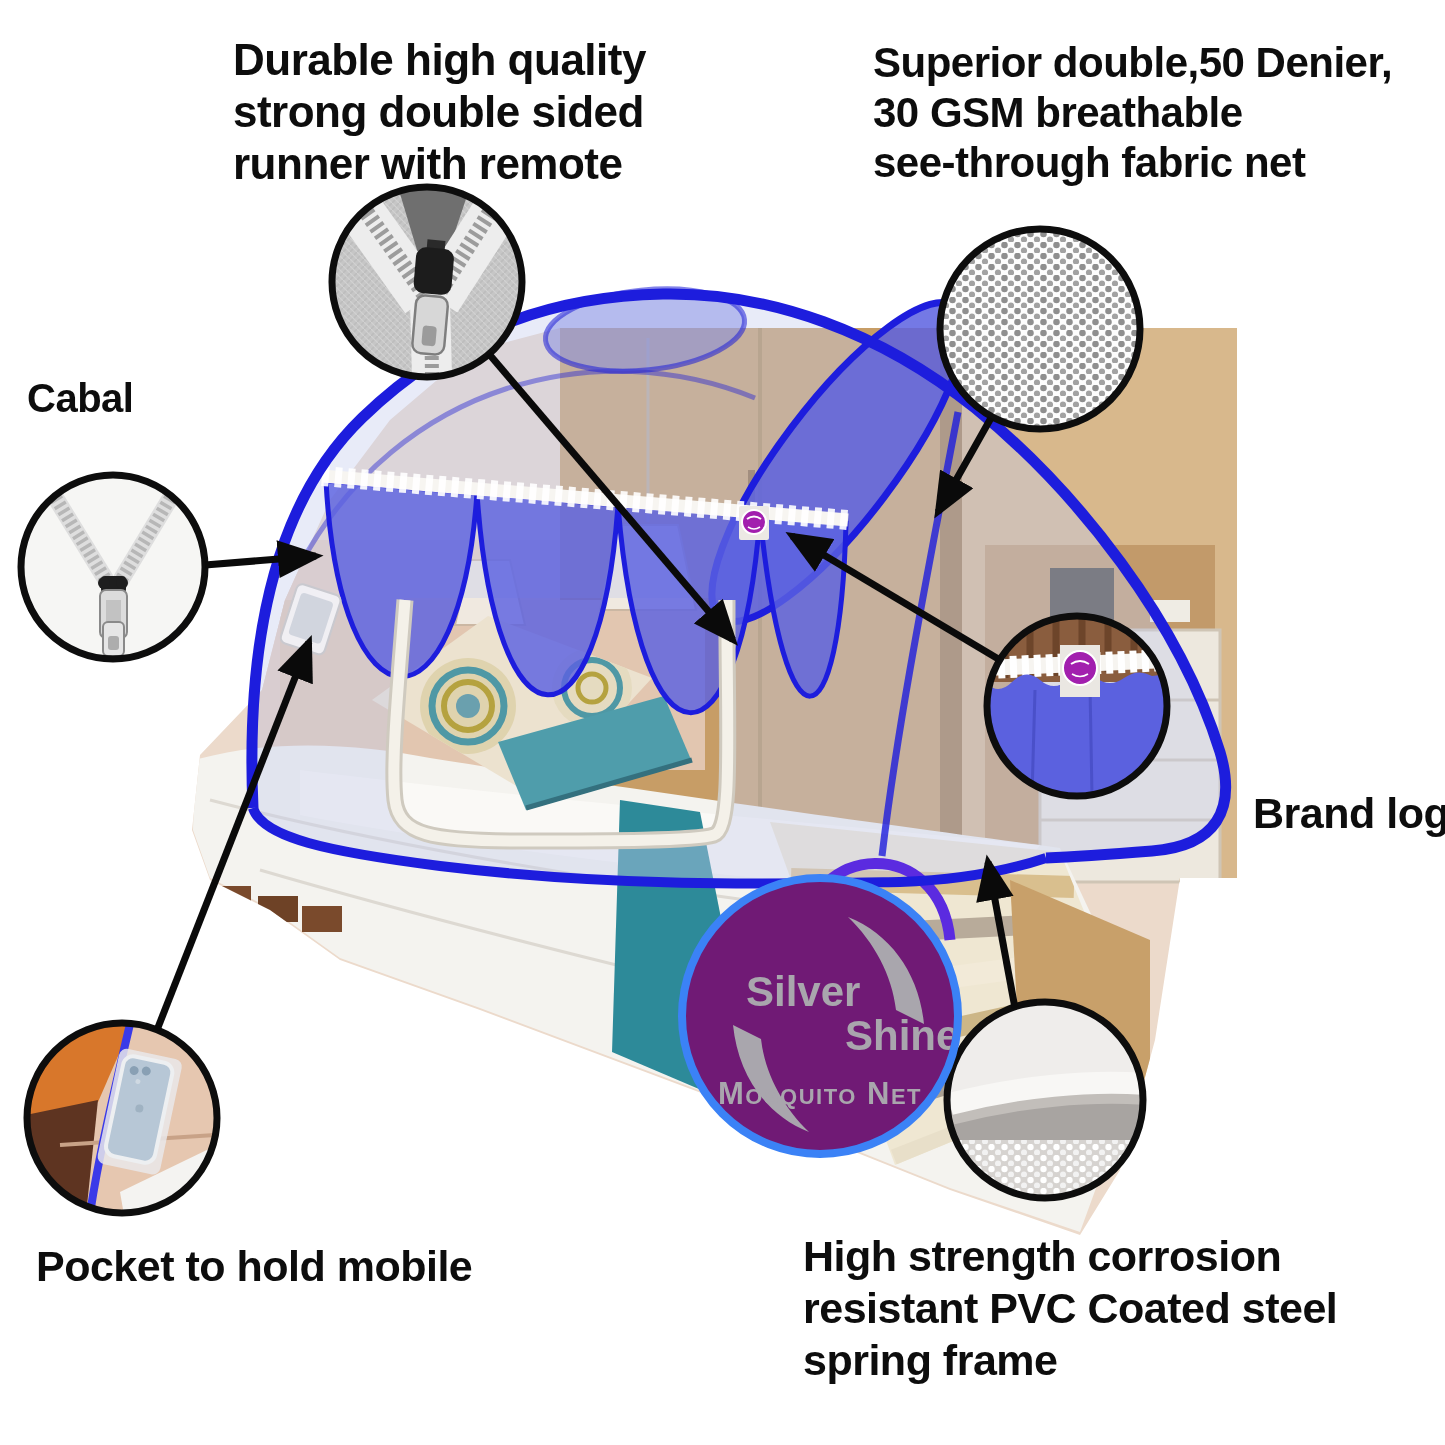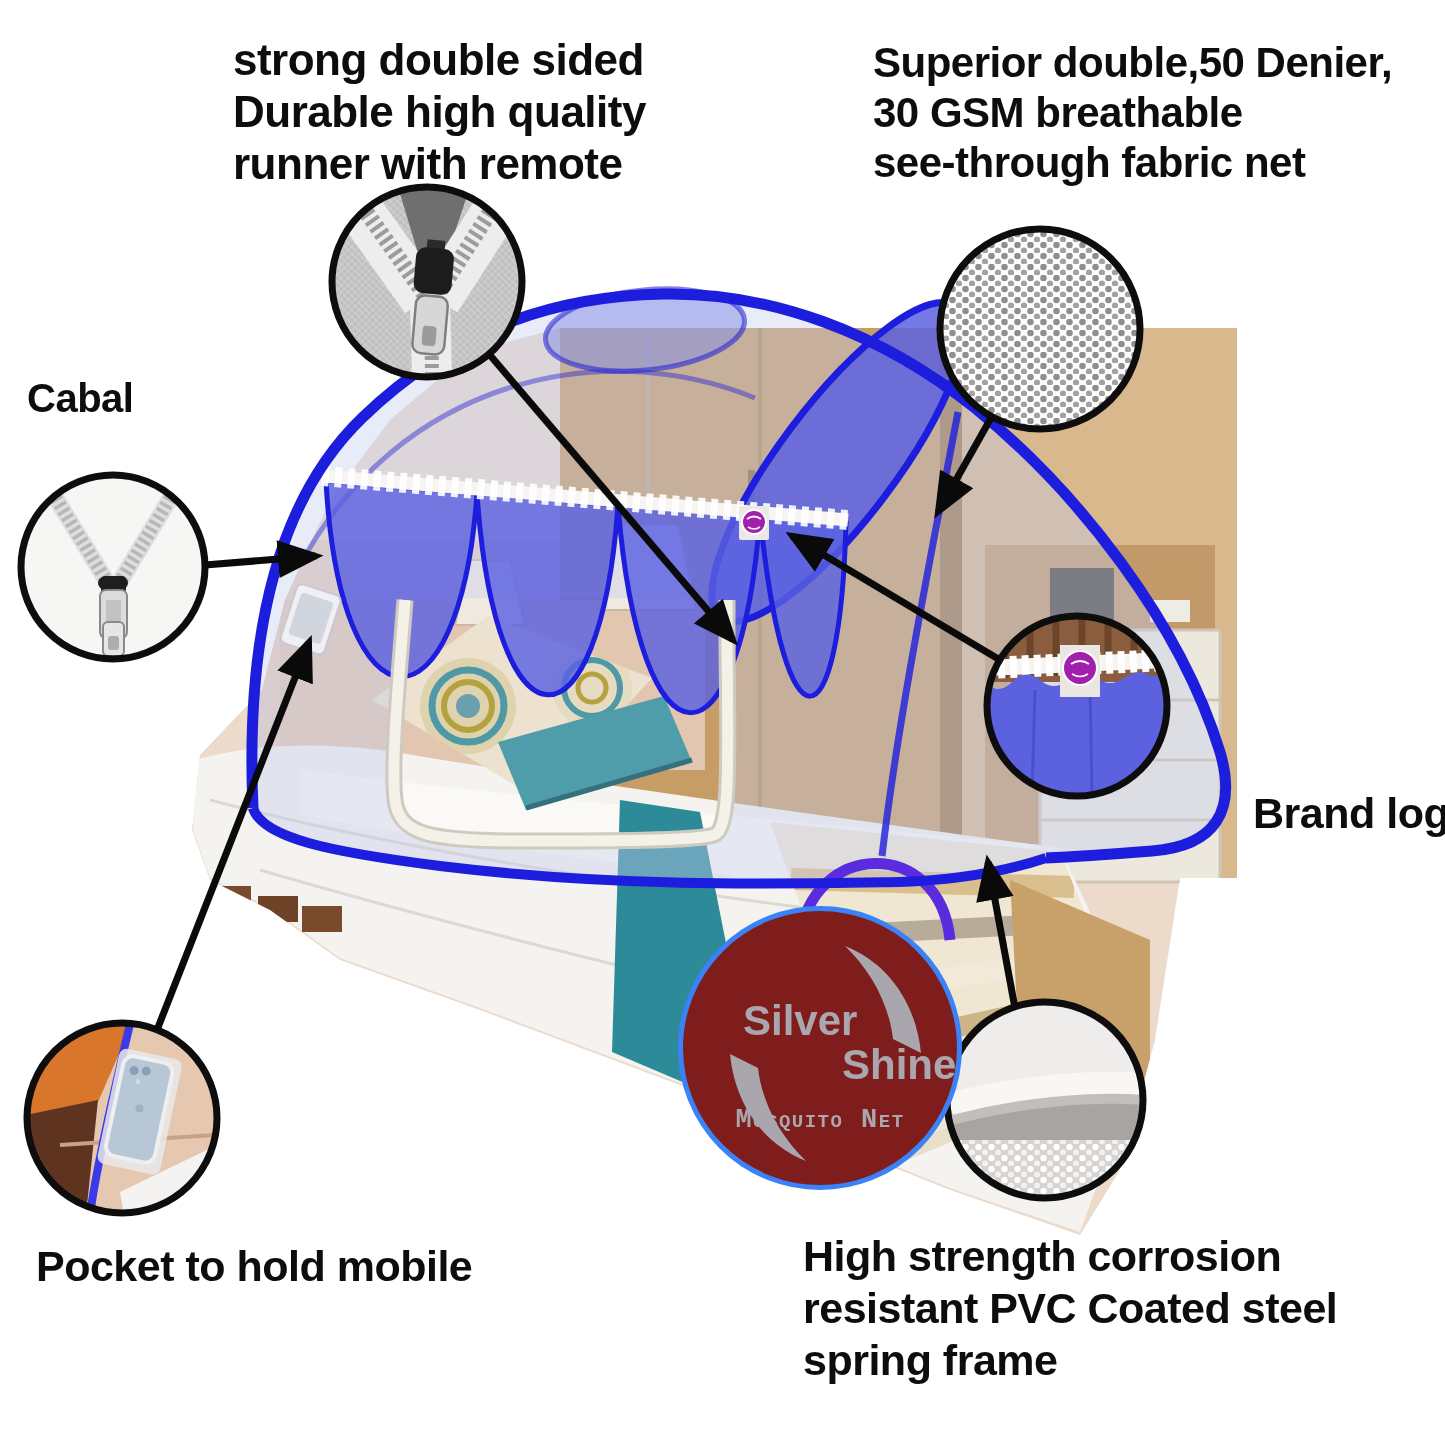--- a/index.html
+++ b/index.html
@@ -12,27 +12,27 @@
     position:absolute;color:#0d0d0d;font-weight:bold;letter-spacing:-0.5px;
     white-space:nowrap;
   }
   .co-tl{left:233px;top:34px;font-size:44px;line-height:52px;}
   .co-tr{left:873px;top:38px;font-size:42px;line-height:50px;}
   .co-ml{left:27px;top:374px;font-size:40px;line-height:48px;}
   .co-mr{left:1253px;top:788px;font-size:43px;line-height:50px;}
   .co-bl{left:36px;top:1240px;font-size:43px;line-height:52px;}
   .co-br{left:803px;top:1230px;font-size:43px;line-height:52px;}
   #brandLogo{
-    position:absolute;left:678px;top:906px;width:284px;height:284px;border-radius:50%;
-    background:#7f1d1d;border:5px solid #3b82f6;box-sizing:border-box;overflow:hidden;
+    position:absolute;left:678px;top:874px;width:284px;height:284px;border-radius:50%;
+    background:#701a75;border:8px solid #3b82f6;box-sizing:border-box;overflow:hidden;
   }
   #brandLogo .lword{position:absolute;color:#a9a6ad;font-weight:bold;}
   #brandLogo .w1{left:60px;top:86px;font-size:42px;}
   #brandLogo .w2{left:120px;top:130px;font-size:42px;margin-left:39px;}
-  #brandLogo .w3{left:0;top:194px;width:100%;text-align:center;font-size:27px;letter-spacing:1.5px;font-variant:small-caps;font-family:Liberation Mono, monospace;}
+  #brandLogo .w3{left:0;top:194px;width:100%;text-align:center;font-size:31px;letter-spacing:1.5px;font-variant:small-caps;}
 </style>
 </head>
 <body>
 
 <div id="stage">
 
 <svg id="scene" viewBox="0 0 1445 1445" xmlns="http://www.w3.org/2000/svg">
   <defs>
     <marker id="ah" markerUnits="userSpaceOnUse" markerWidth="46" markerHeight="38" viewBox="0 0 12 10" refX="10" refY="5" orient="auto">
       <path d="M0,0 L12,5 L0,10 Z" fill="#0a0a0a"></path>
@@ -300,22 +300,22 @@
   <svg width="284" height="284" viewBox="0 0 284 284">
     <path d="M162,35 C205,52 233,92 238,142 L210,128 C206,93 188,60 162,35 Z" fill="#a9a6ad"></path>
     <path d="M123,250 C80,233 52,193 47,143 L75,157 C79,192 97,225 123,250 Z" fill="#a9a6ad"></path>
   </svg>
   <div class="lword w1">Silver</div>
   <div class="lword w2">Shine</div>
   <div class="lword w3">Mosquito Net</div>
 </div>
 
 <div class="callout co-tl">
+  <div>Durable high quality</div>
   <div>strong double sided</div>
-  <div>Durable high quality</div>
   <div>runner with remote</div>
 </div>
 
 <div class="callout co-tr">
   <div>Superior double,50 Denier,</div>
   <div>30 GSM breathable</div>
   <div>see-through fabric net</div>
 </div>
 
 <div class="callout co-ml">

